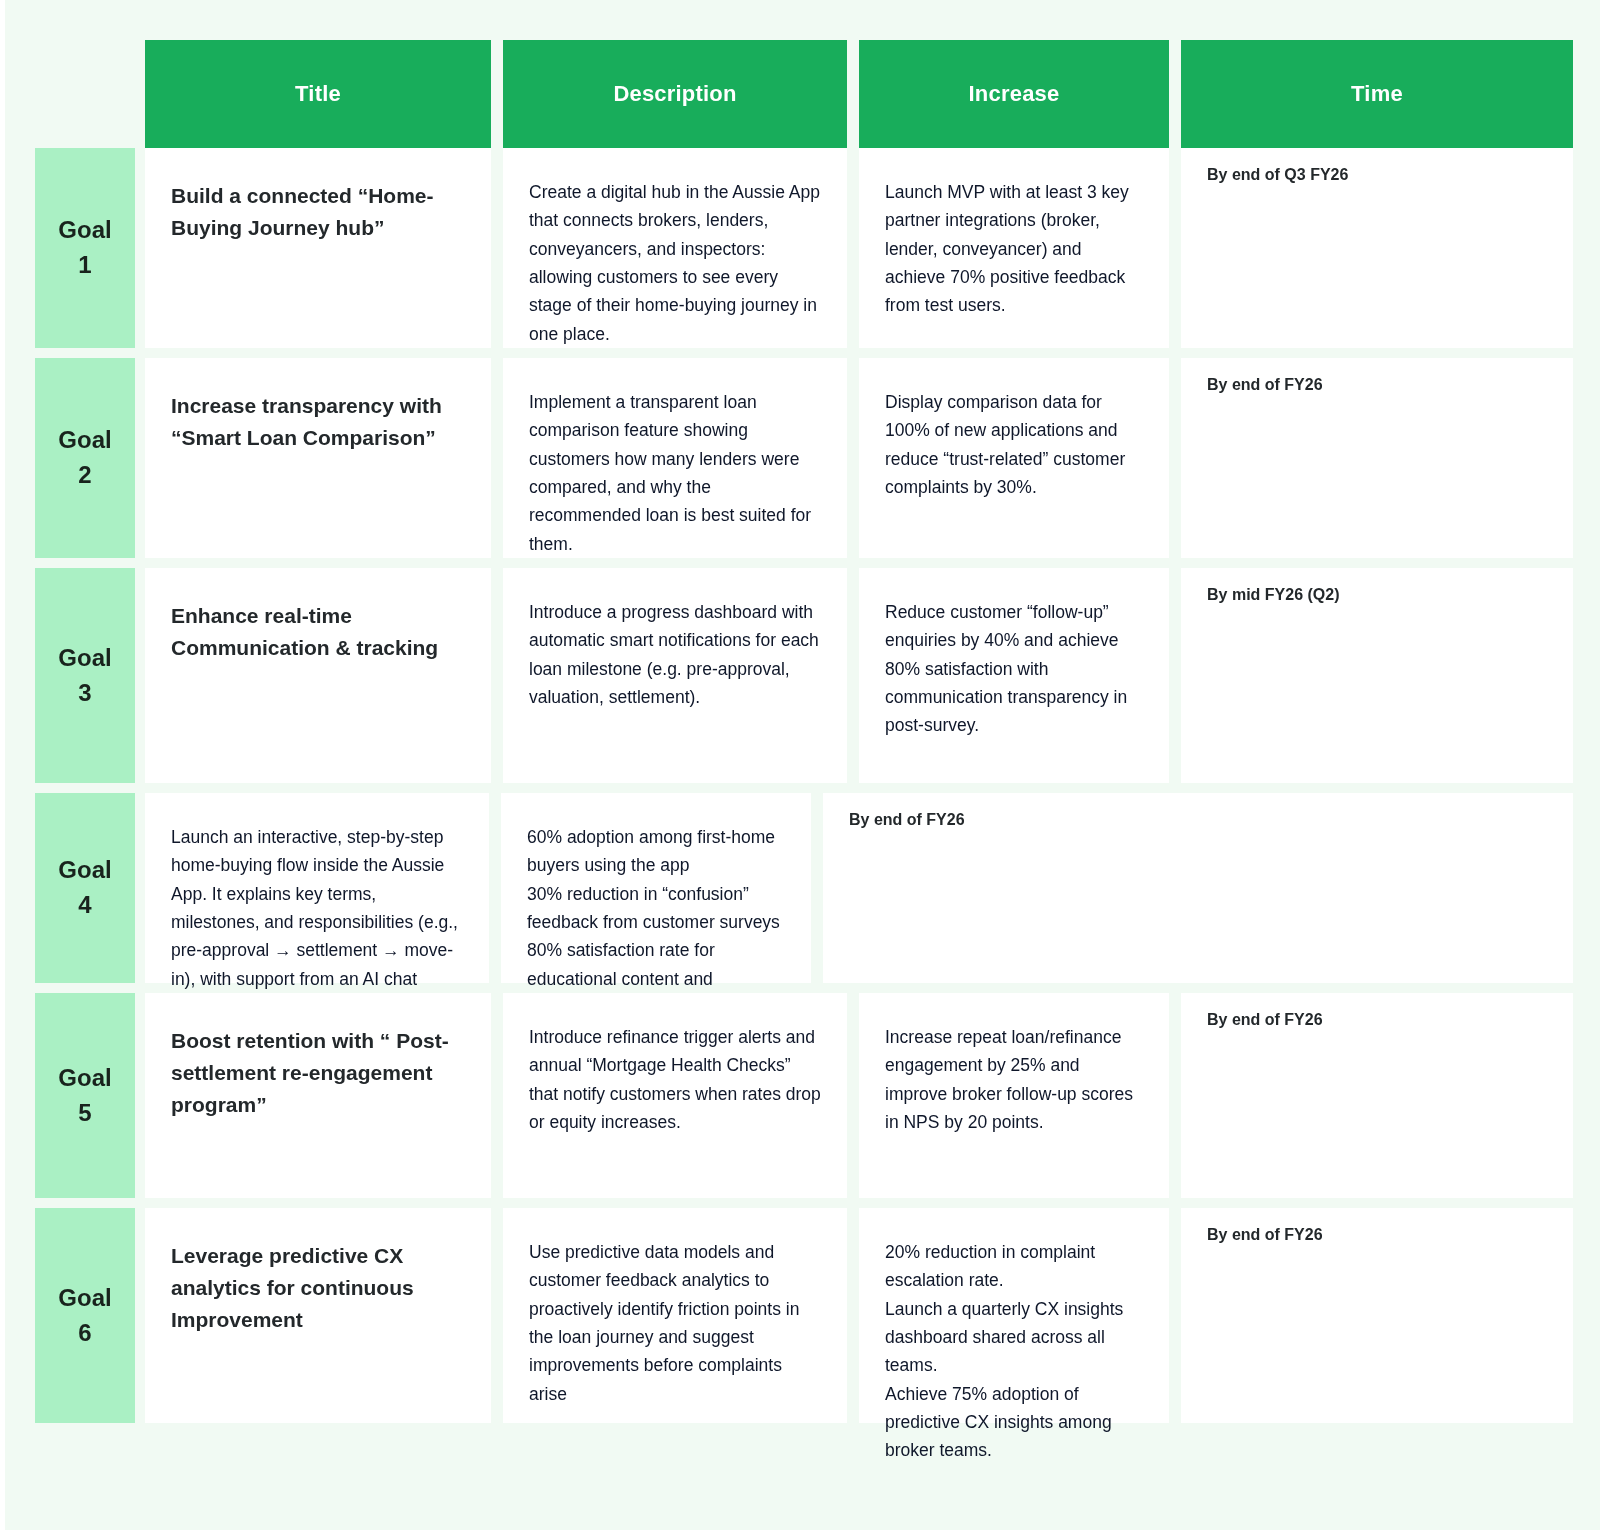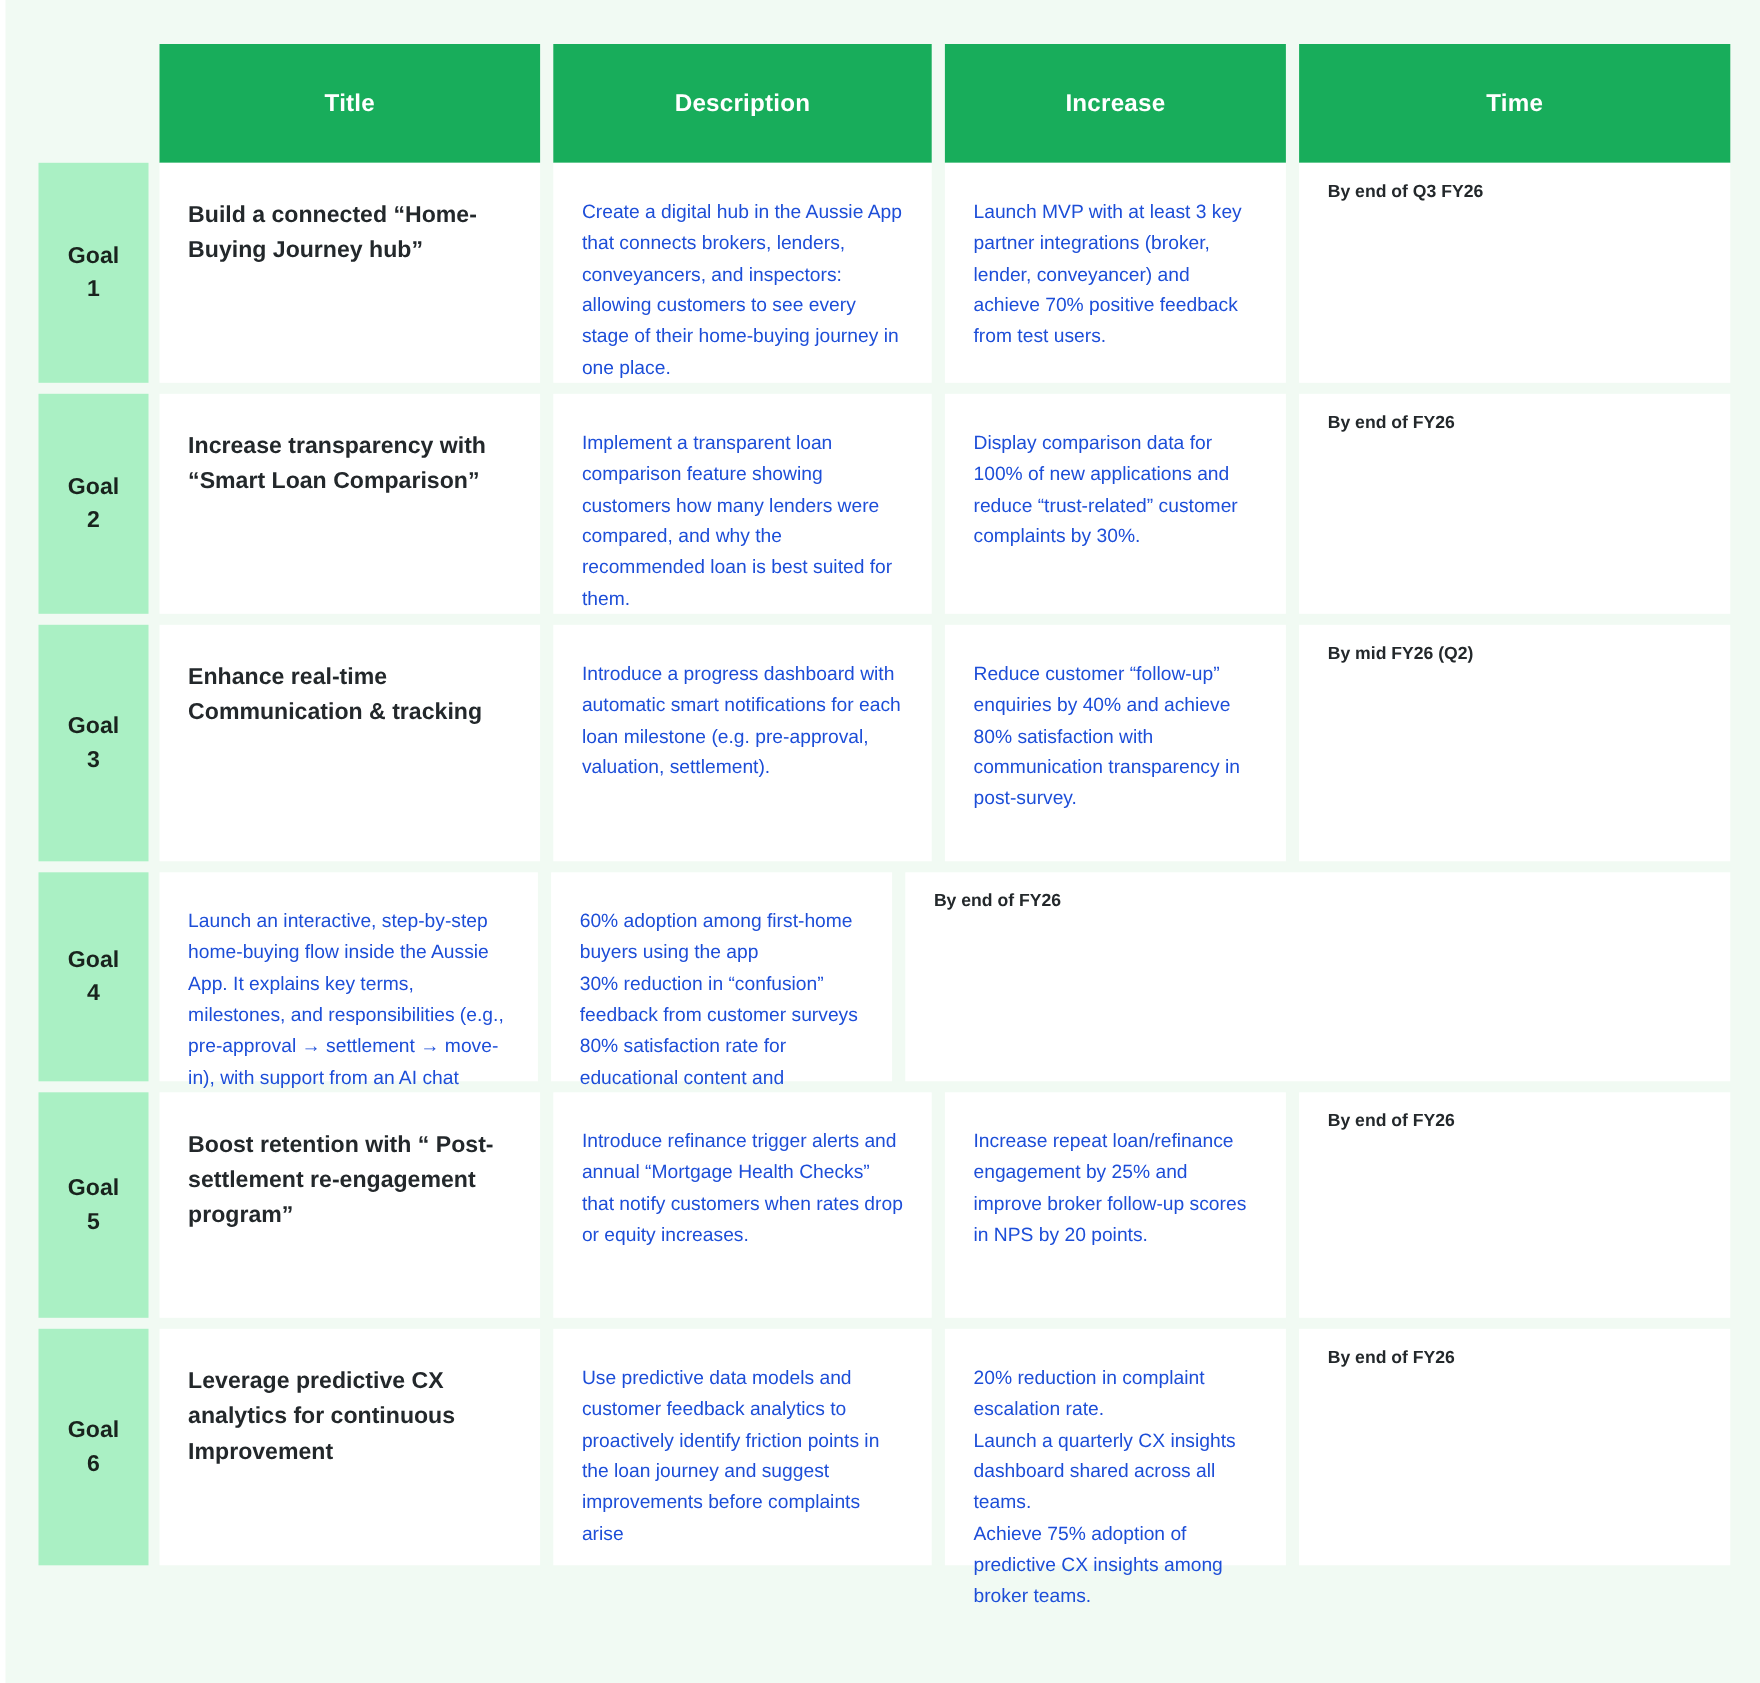--- a/index.html
+++ b/index.html
@@ -66,42 +66,42 @@
   .goal-cell {
     width: 100px;
     flex: 0 0 100px;
     margin-right: 10px;
     background: #aaf0c4;
     display: flex;
     flex-direction: column;
     align-items: center;
     justify-content: center;
     color: #19231d;
-    font-size: 21px;
+    font-size: 24px;
     font-weight: bold;
     line-height: 1.45;
   }
   .cell {
     background: #ffffff;
     box-sizing: border-box;
   }
   .cell-title {
     display: flex;
     align-items: flex-start;
     justify-content: center;
     padding: 32px 26px 32px 26px;
     font-size: 21px;
     font-weight: bold;
     color: #23282b;
     line-height: 1.52;
   }
   .cell-text {
     padding: 30px 24px 20px 26px;
     font-size: 17.5px;
-    color: #1d4ed8;
+    color: #0f172a;
     line-height: 1.62;
     white-space: pre-line;
   }
   .cell-time {
     padding: 15px 24px 20px 26px;
     font-size: 16px;
     font-weight: bold;
     color: #23282b;
     line-height: 1.5;
   }

